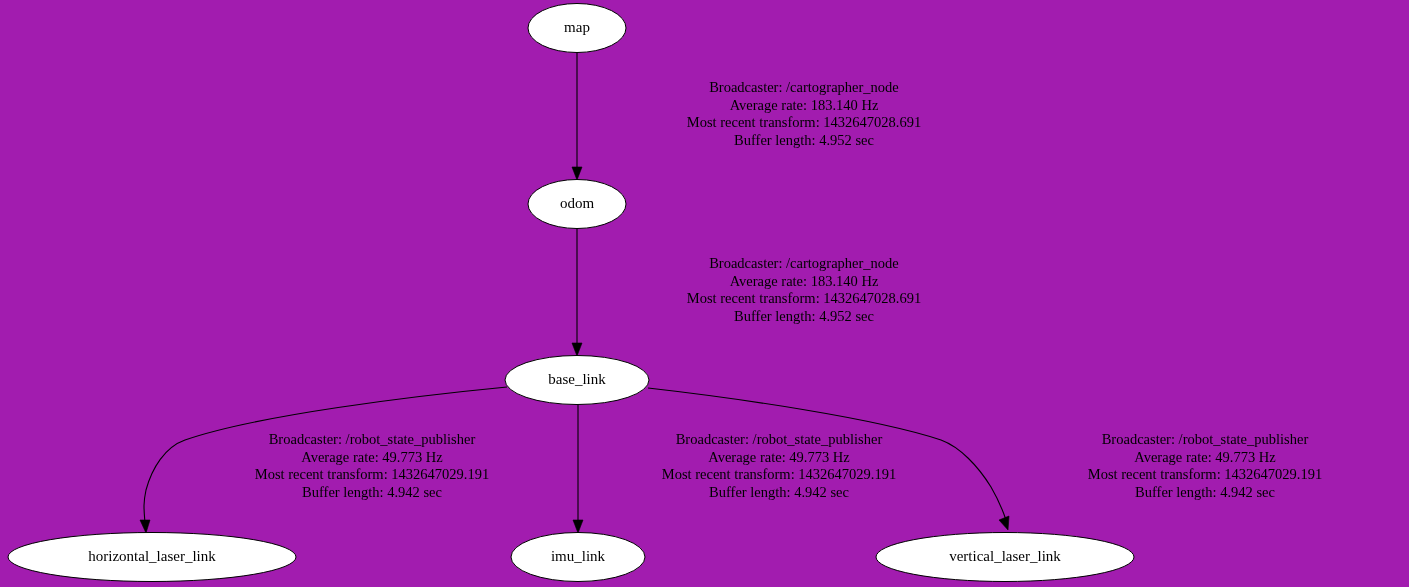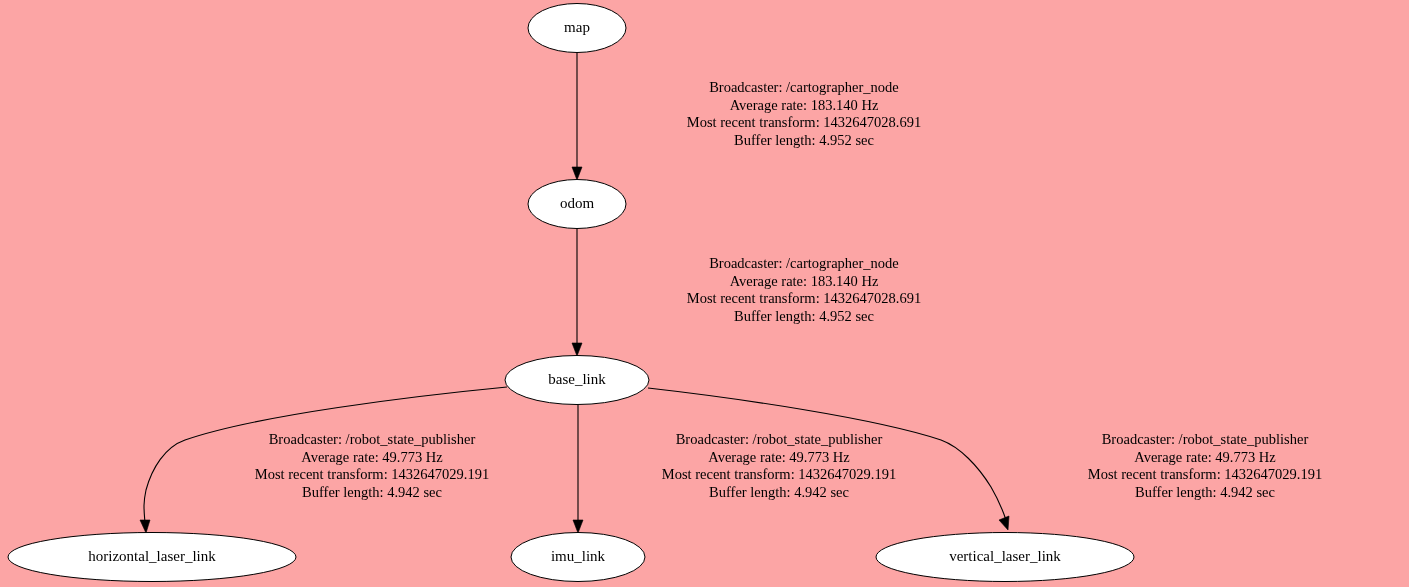--- a/index.html
+++ b/index.html
@@ -7,21 +7,21 @@
     padding: 0;
     background: #ffffff;
   }
   body {
     font-family: "Liberation Serif", "DejaVu Serif", serif;
   }
   #tf-graph {
     position: relative;
     width: 1409px;
     height: 587px;
-    background: #fca5a5;
+    background: #a21caf;
     overflow: hidden;
   }
   svg.graph-canvas {
     display: block;
     width: 1409px;
     height: 587px;
   }
   .node-ellipse {
     fill: #ffffff;
     stroke: #000000;

